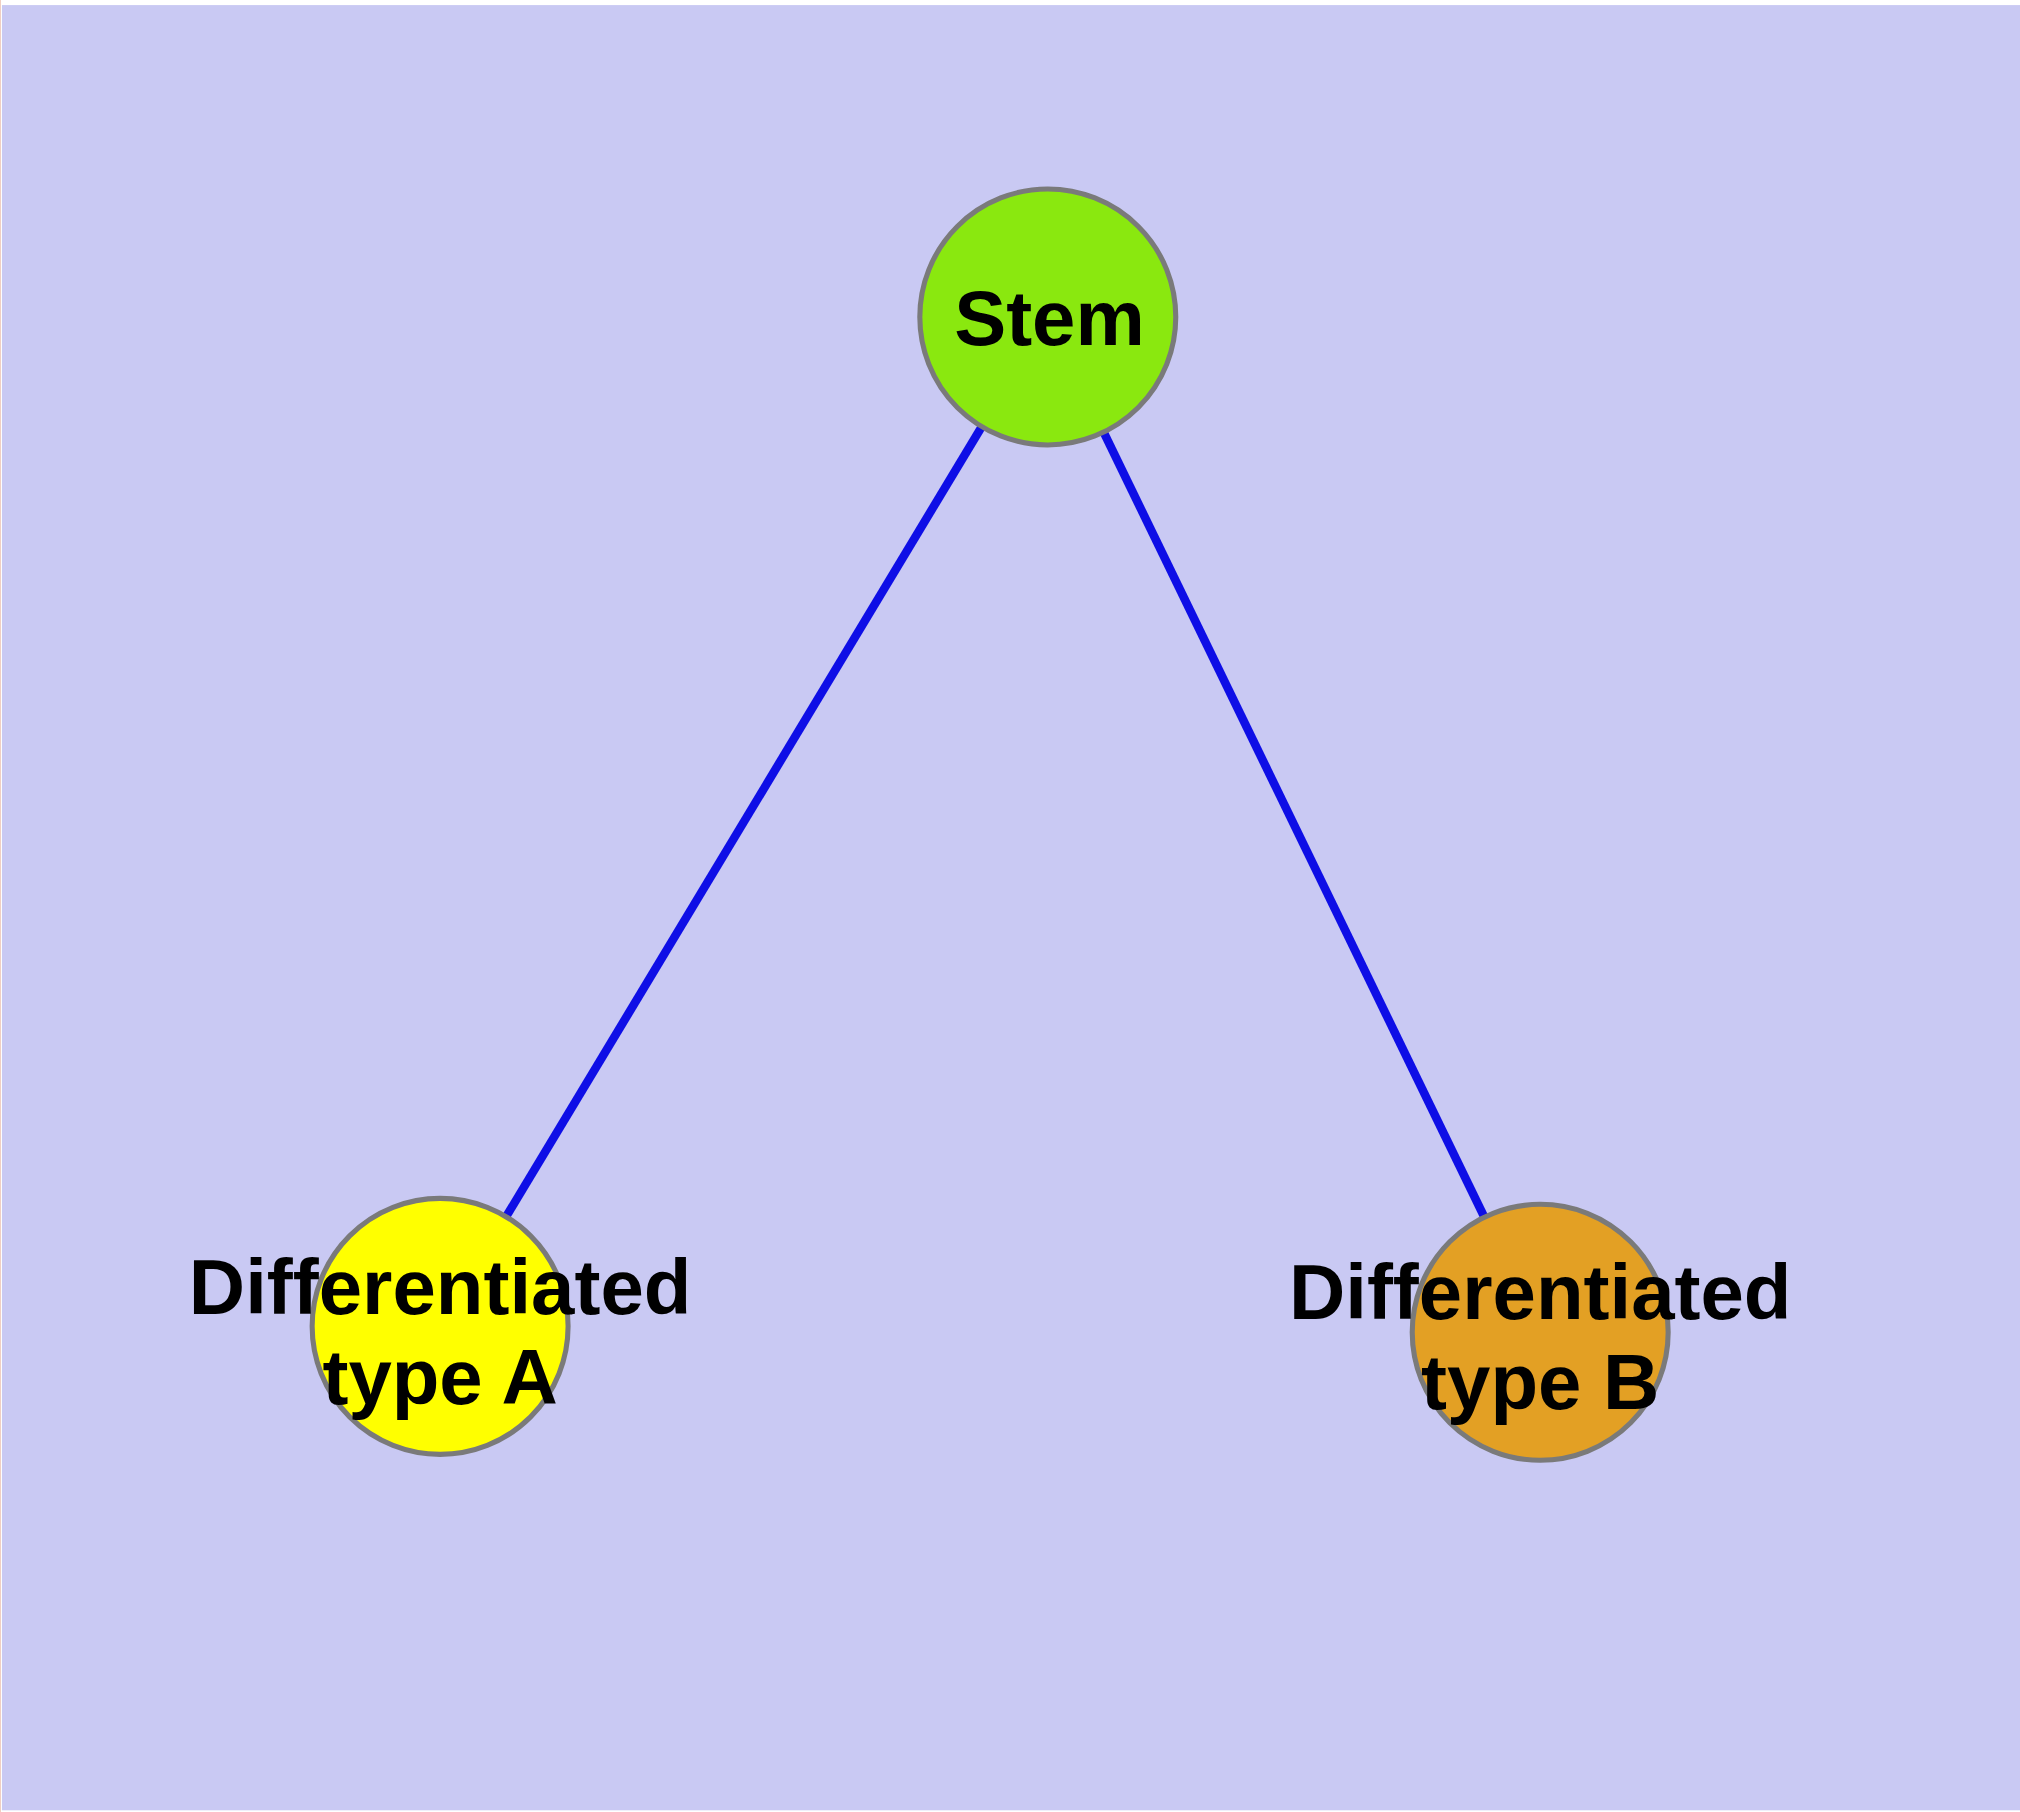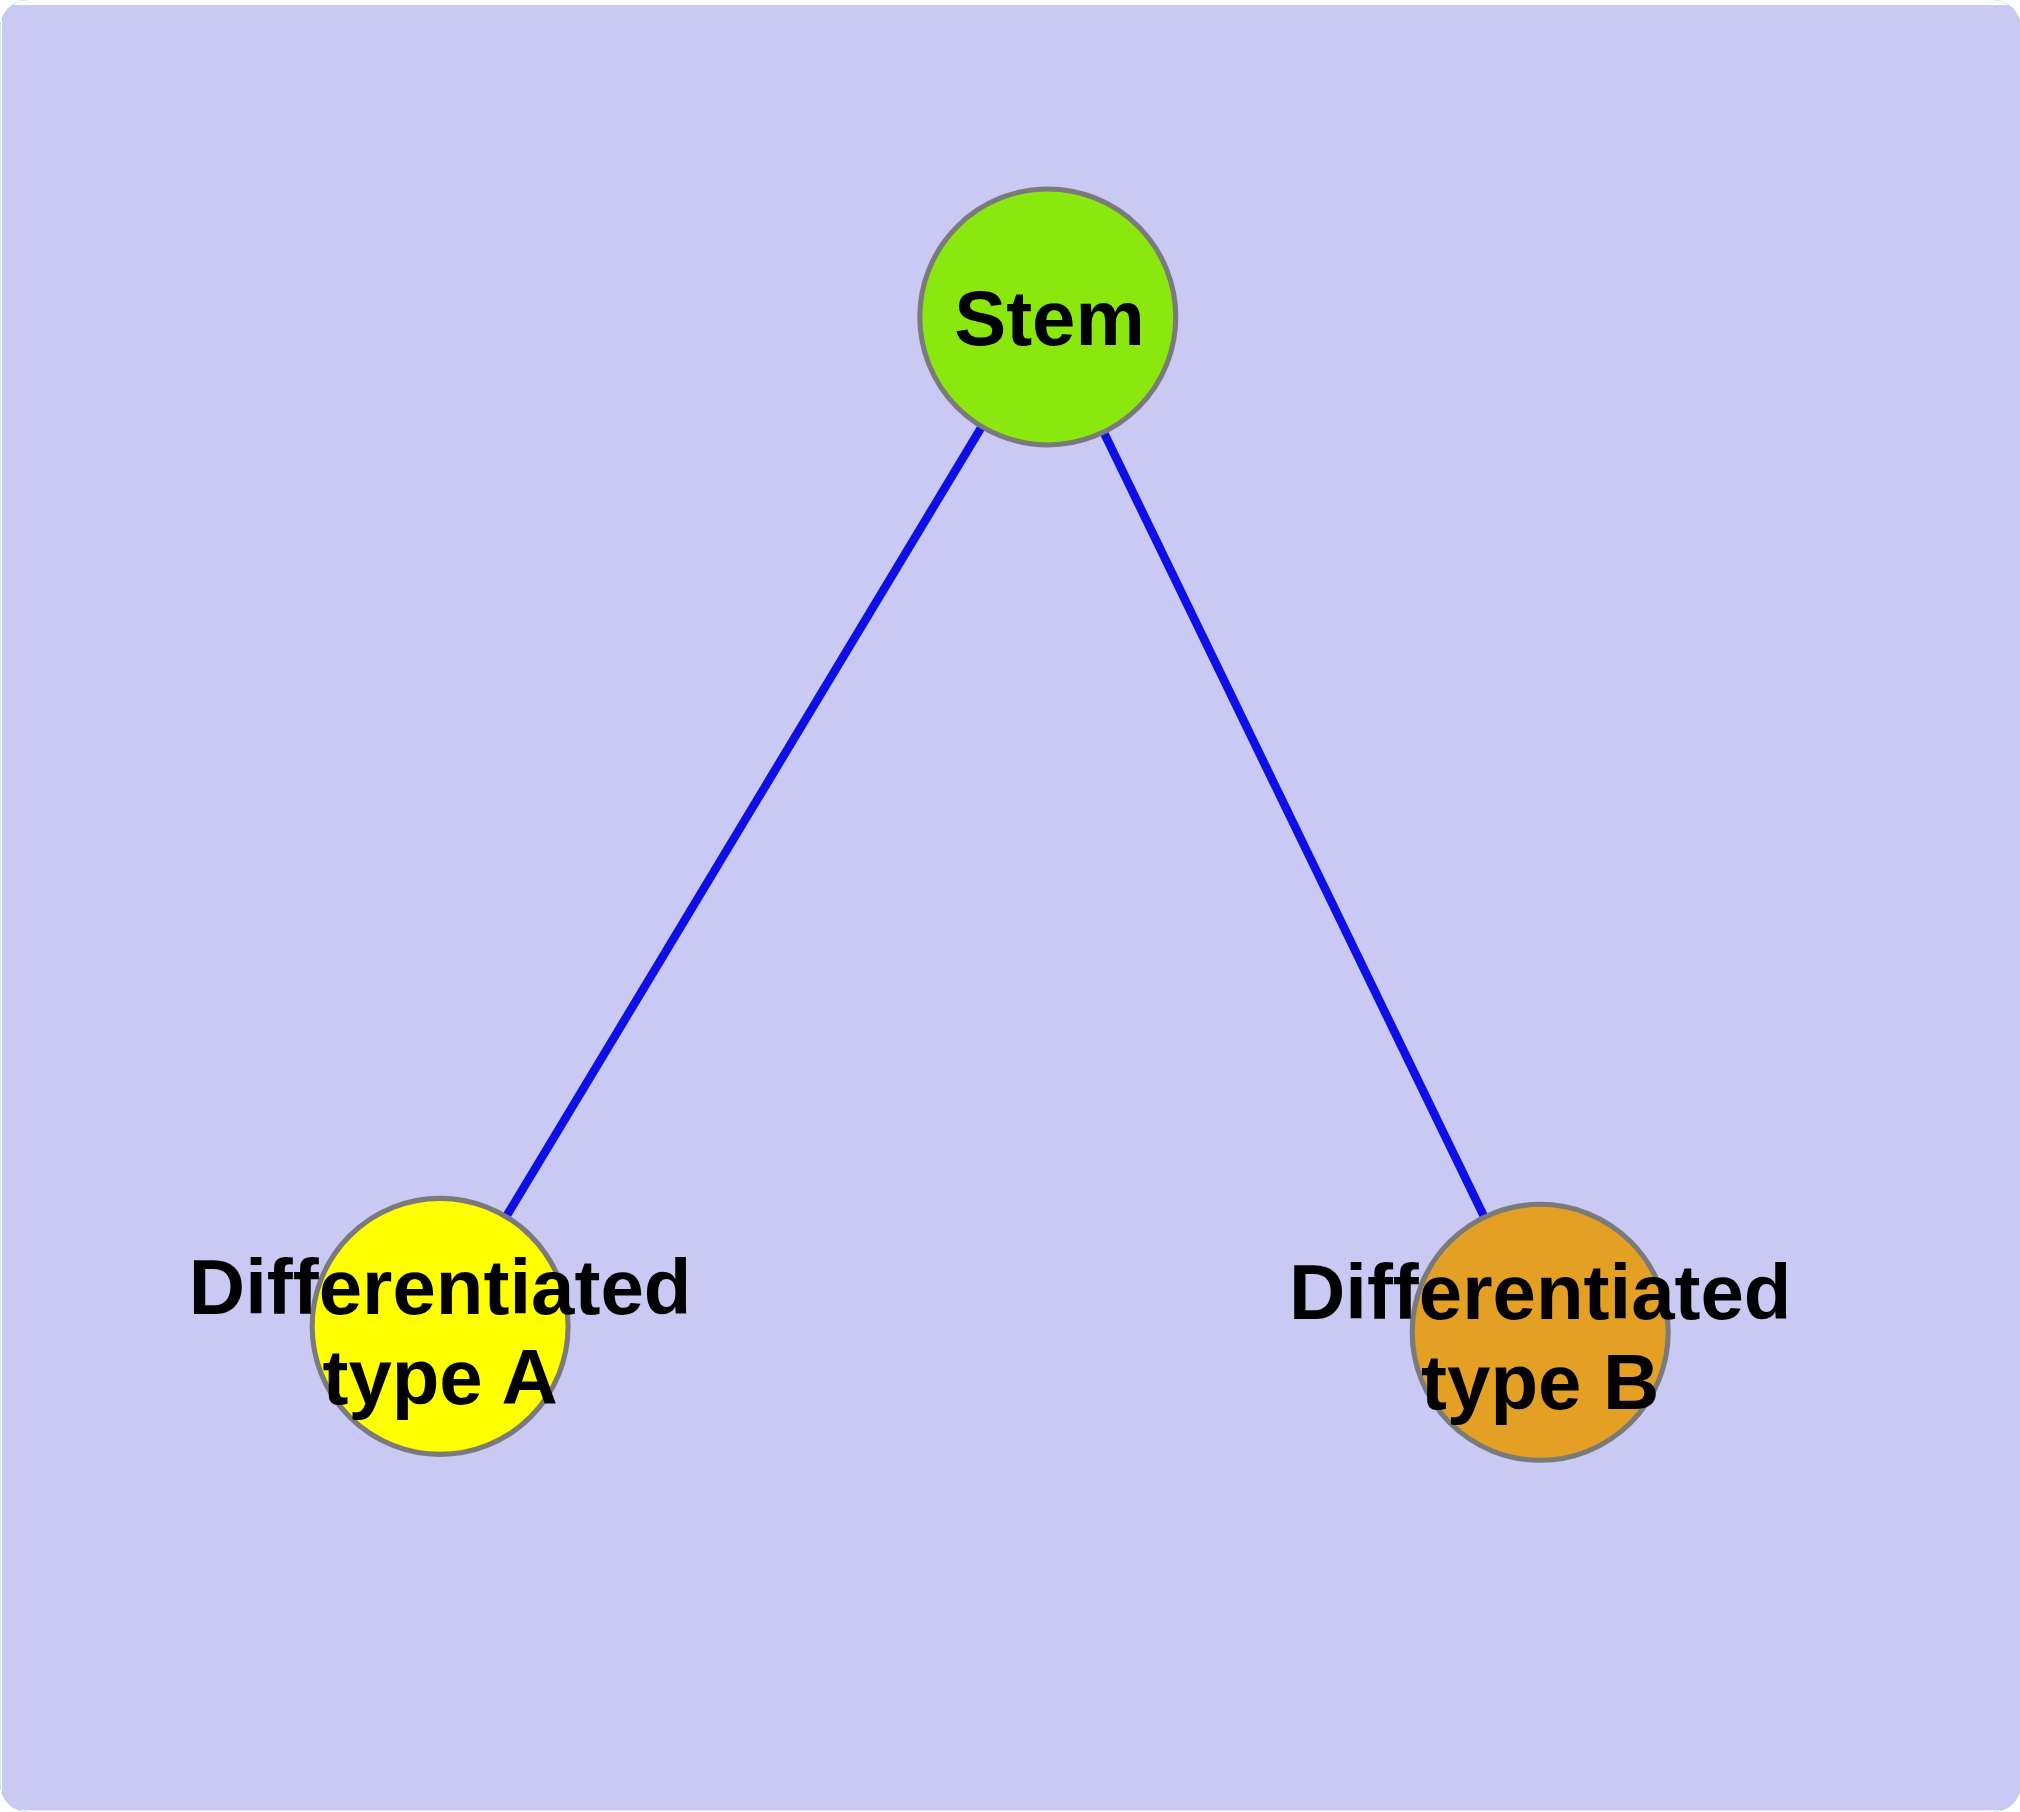--- a/index.html
+++ b/index.html
@@ -4,23 +4,22 @@
 <style>
   html, body {
     margin: 0;
     padding: 0;
     background: #ffffff;
   }
   .page {
     position: relative;
     width: 2021px;
     height: 1812px;
-    background: #22c55e;
+    background: #c2410c;
     overflow: hidden;
-    border-radius: 28px;
   }
   svg {
     display: block;
     width: 2021px;
     height: 1812px;
   }
   .node-label {
     font-family: "Liberation Sans", sans-serif;
     font-weight: 700;
     font-size: 92px;

